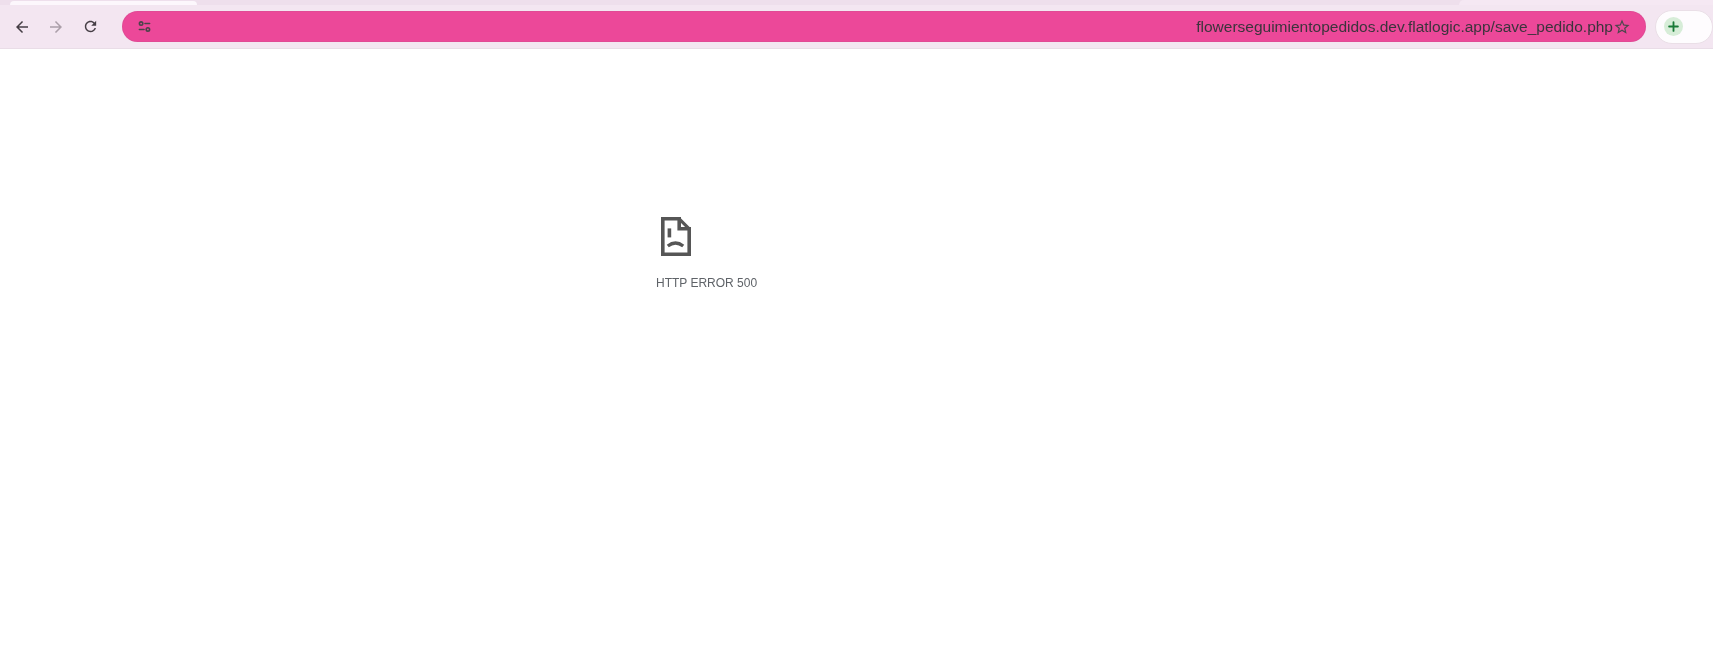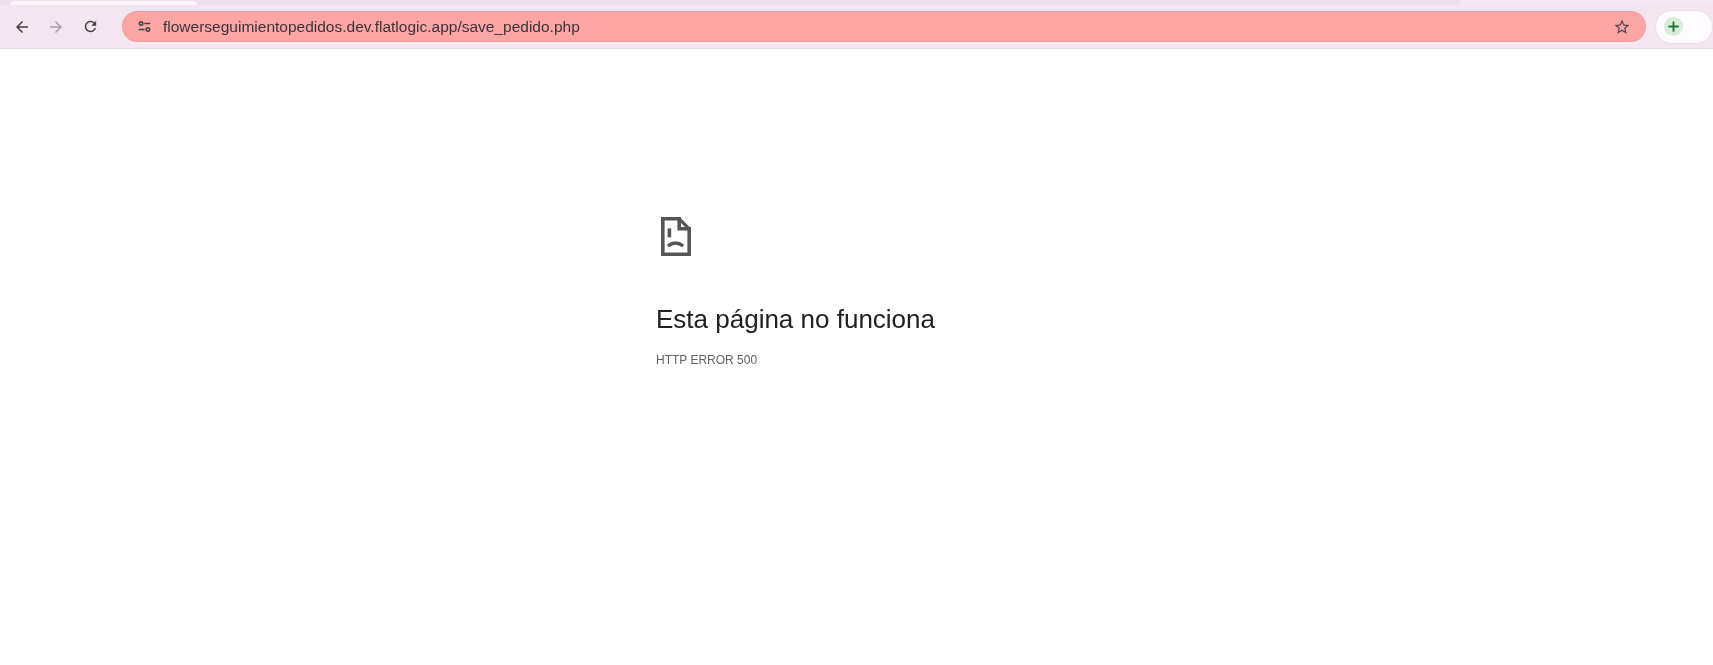--- a/index.html
+++ b/index.html
@@ -59,27 +59,28 @@
     cursor: pointer;
   }
   .nav-btn.disabled { color: #ab9fa9; }
   .nav-btn svg { display: block; }
 
   .omnibox {
     flex: 1;
     height: 31px;
     margin-left: 12px;
     margin-right: 9px;
-    background: #fca5a5;
+    background: #ec4899;
     border: 1px solid rgba(130, 95, 120, 0.10);
     border-radius: 16px;
     display: flex;
     align-items: center;
     overflow: hidden;
     cursor: text;
+    text-align: right;
   }
   .site-icon {
     margin-left: 13px;
     margin-right: 10px;
     display: flex;
     align-items: center;
     color: #4a4449;
     cursor: pointer;
   }
   .url {
@@ -221,21 +222,20 @@
   <div class="content">
     <div class="error-col">
 
       <svg class="sad-file" width="34" height="43" viewBox="0 0 34 43" fill="none">
         <path d="M3.8 3.8 H20.2 V13.8 H30.2 V39.2 H3.8 Z" stroke="#565656" stroke-width="3.6"></path>
         <path d="M20.2 3.8 L30.2 13.8" stroke="#565656" stroke-width="3.2"></path>
         <rect x="8.6" y="13.4" width="3.6" height="9" fill="#565656"></rect>
         <path d="M8.8 31 Q16.5 25.2 24.2 31" stroke="#565656" stroke-width="3.4"></path>
       </svg>
 
-      <h1>Esta página no funciona</h1>
 
 
       <div class="error-code">HTTP ERROR 500</div>
 
     </div>
   </div>
 
 </div>
 
 </body></html>

